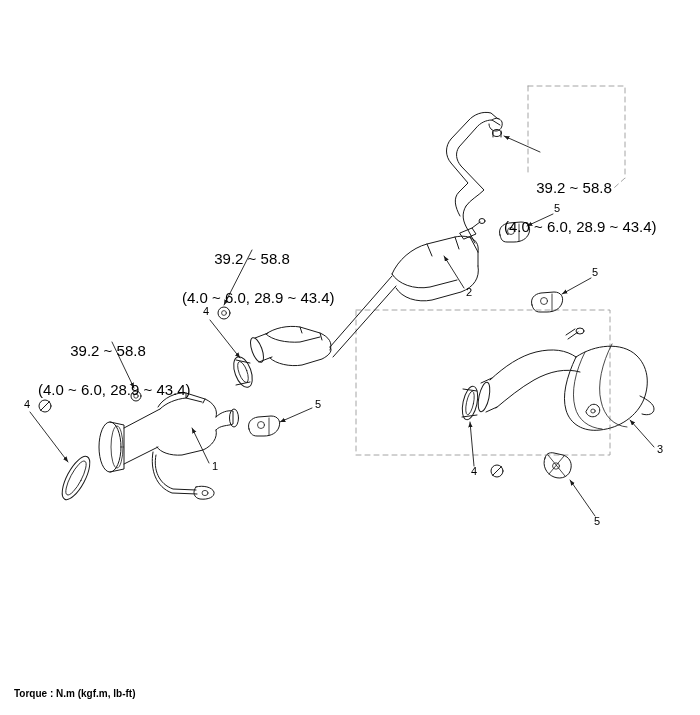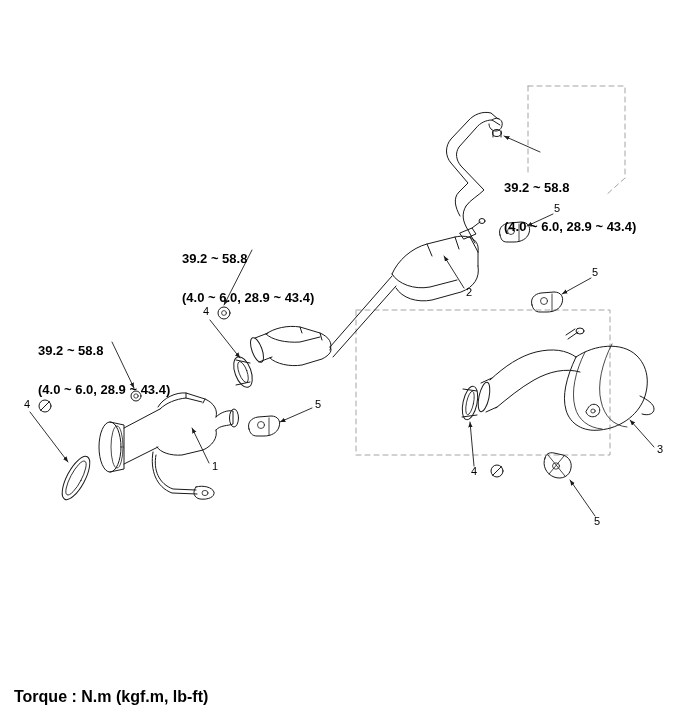--- a/index.html
+++ b/index.html
@@ -26,35 +26,36 @@
   }
   .label {
     position: absolute;
     font-family: "Liberation Sans", sans-serif;
     font-size: 10.5px;
     color: #000000;
     white-space: pre;
     line-height: 13px;
   }
   .torque-label {
-    font-weight: bold;
-    font-size: 13px;
+    text-align: center;
+    font-weight: normal;
+    font-size: 15px;
   }
   .callout {
     position: absolute;
     font-family: "Liberation Sans", sans-serif;
     font-size: 11px;
     color: #000000;
   }
   .footer {
     position: absolute;
     left: 14px;
     top: 688px;
     font-family: "Liberation Sans", sans-serif;
-    font-size: 16px;
+    font-size: 10px;
     font-weight: bold;
     color: #000000;
   }
 </style>
 </head>
 <body>
 
 <div id="page">
 
   <svg id="diagram" viewBox="0 0 700 715" xmlns="http://www.w3.org/2000/svg">

